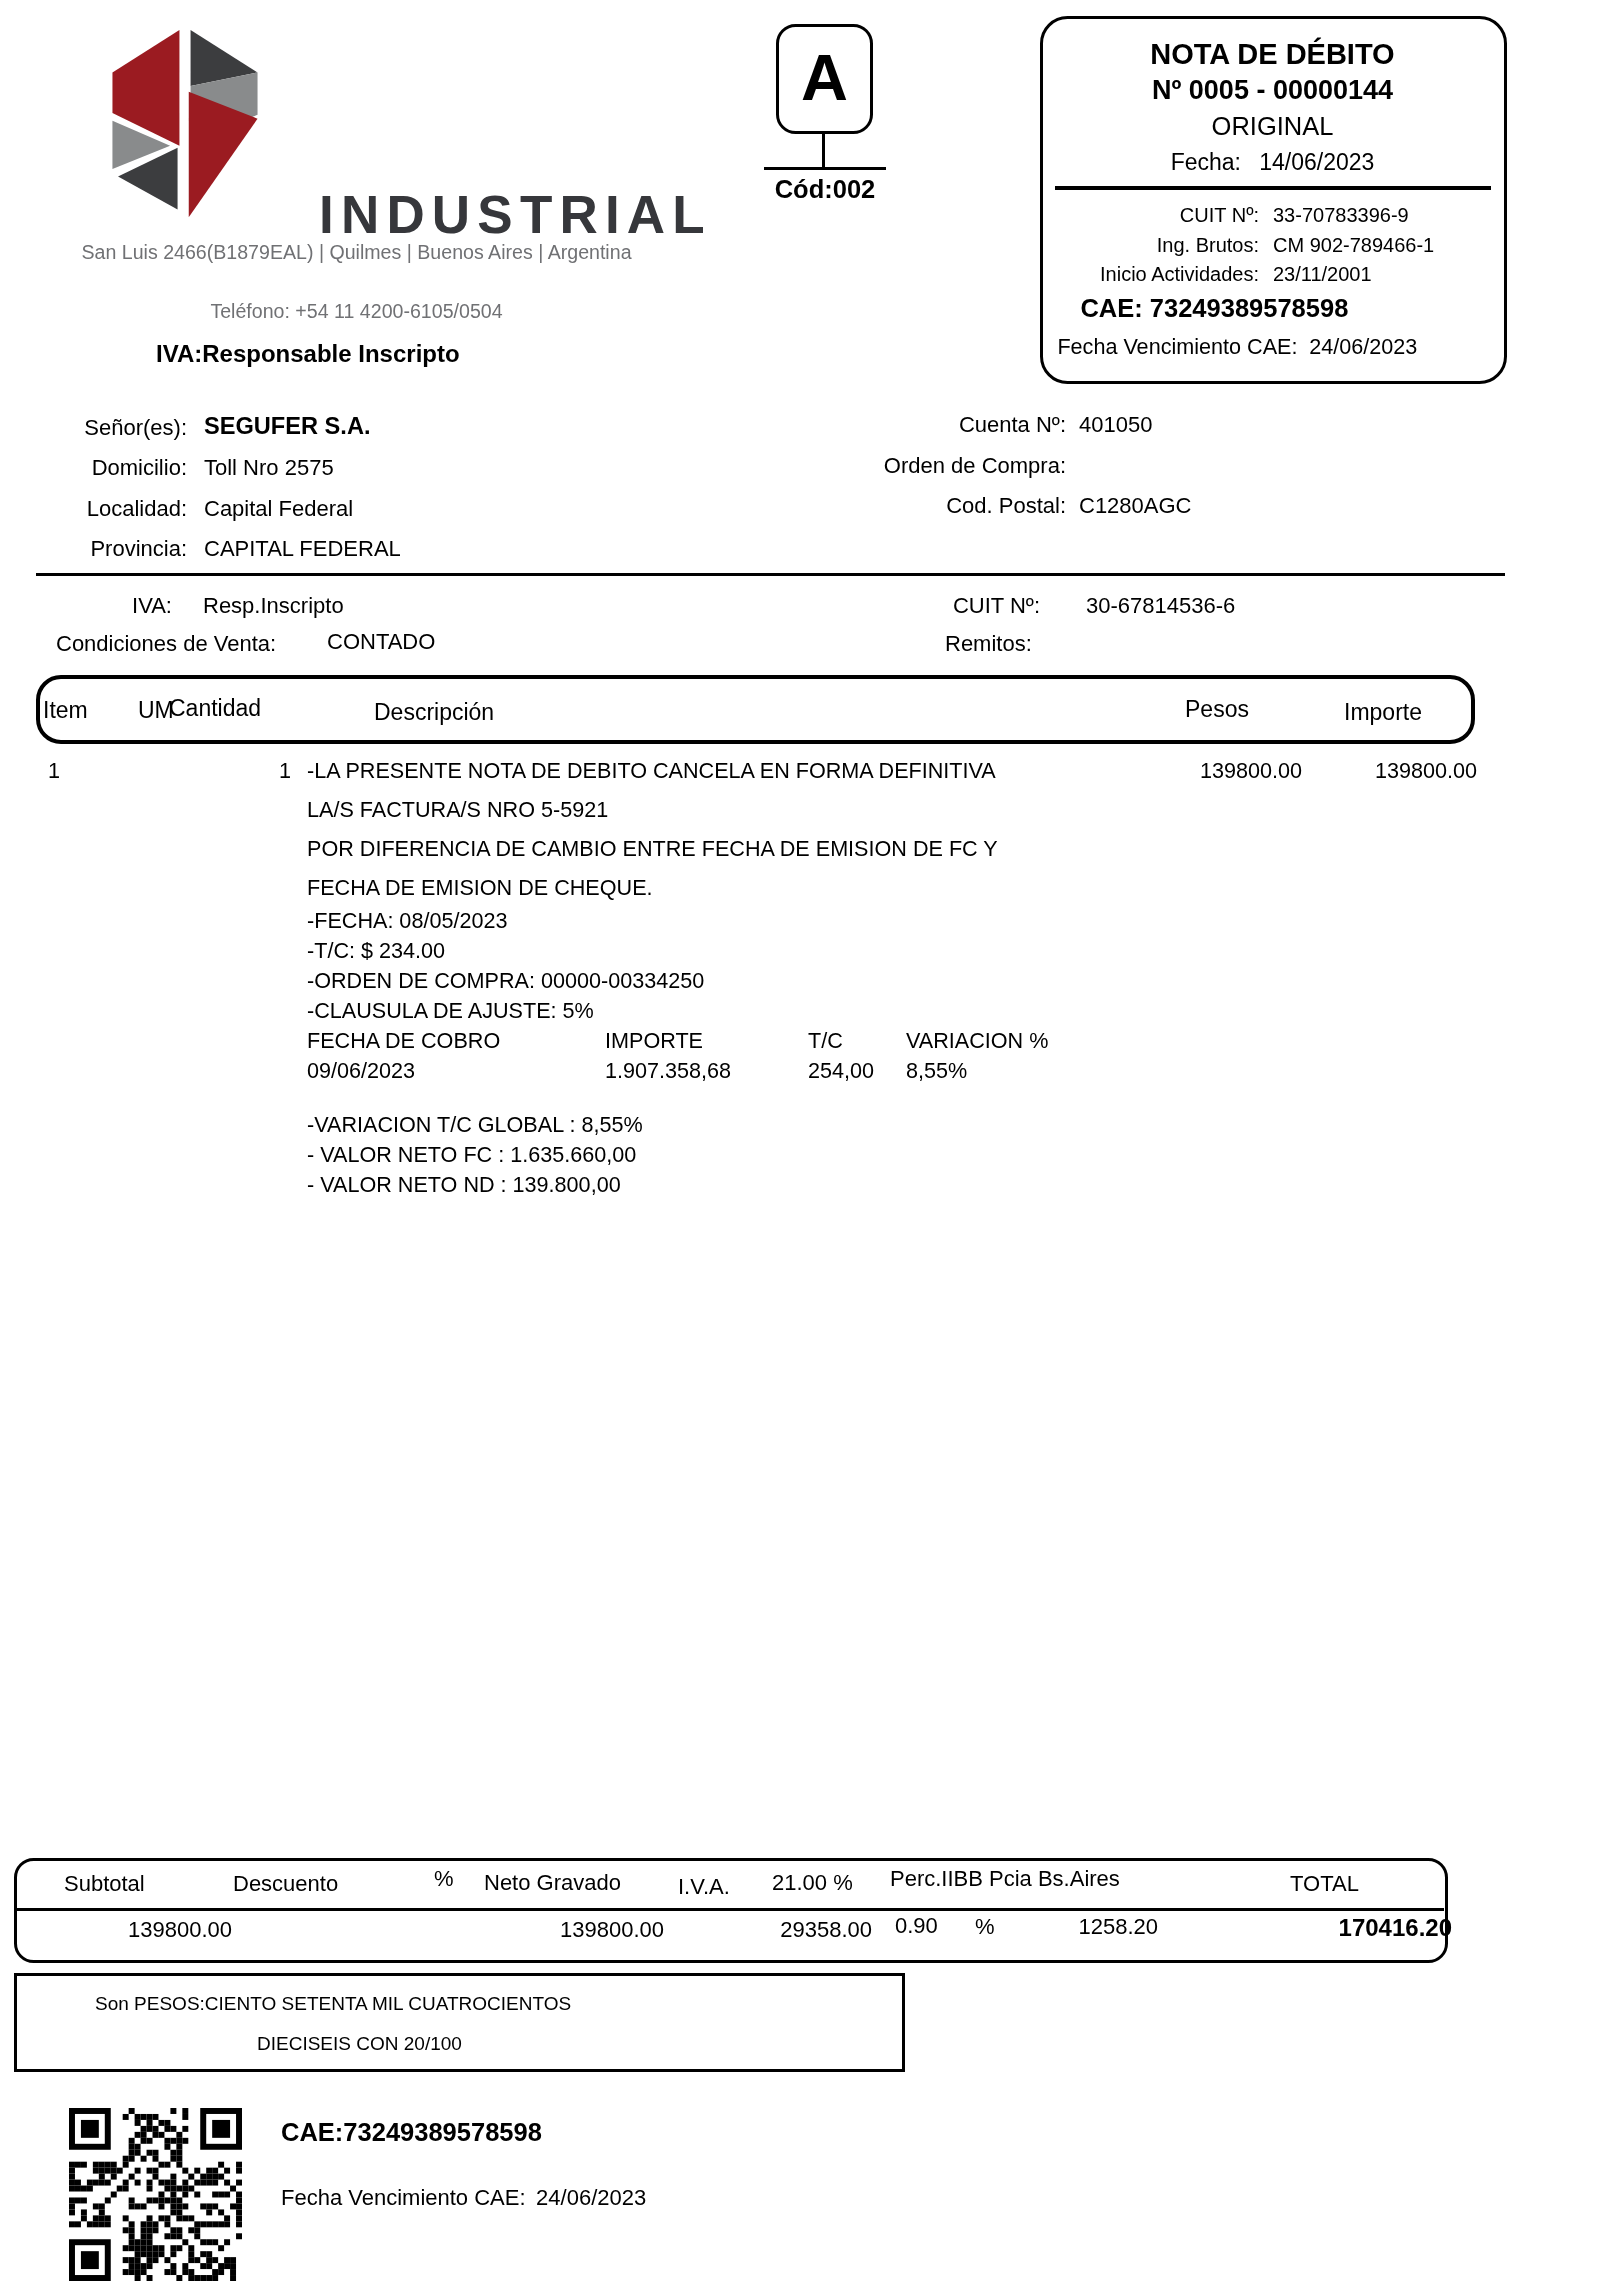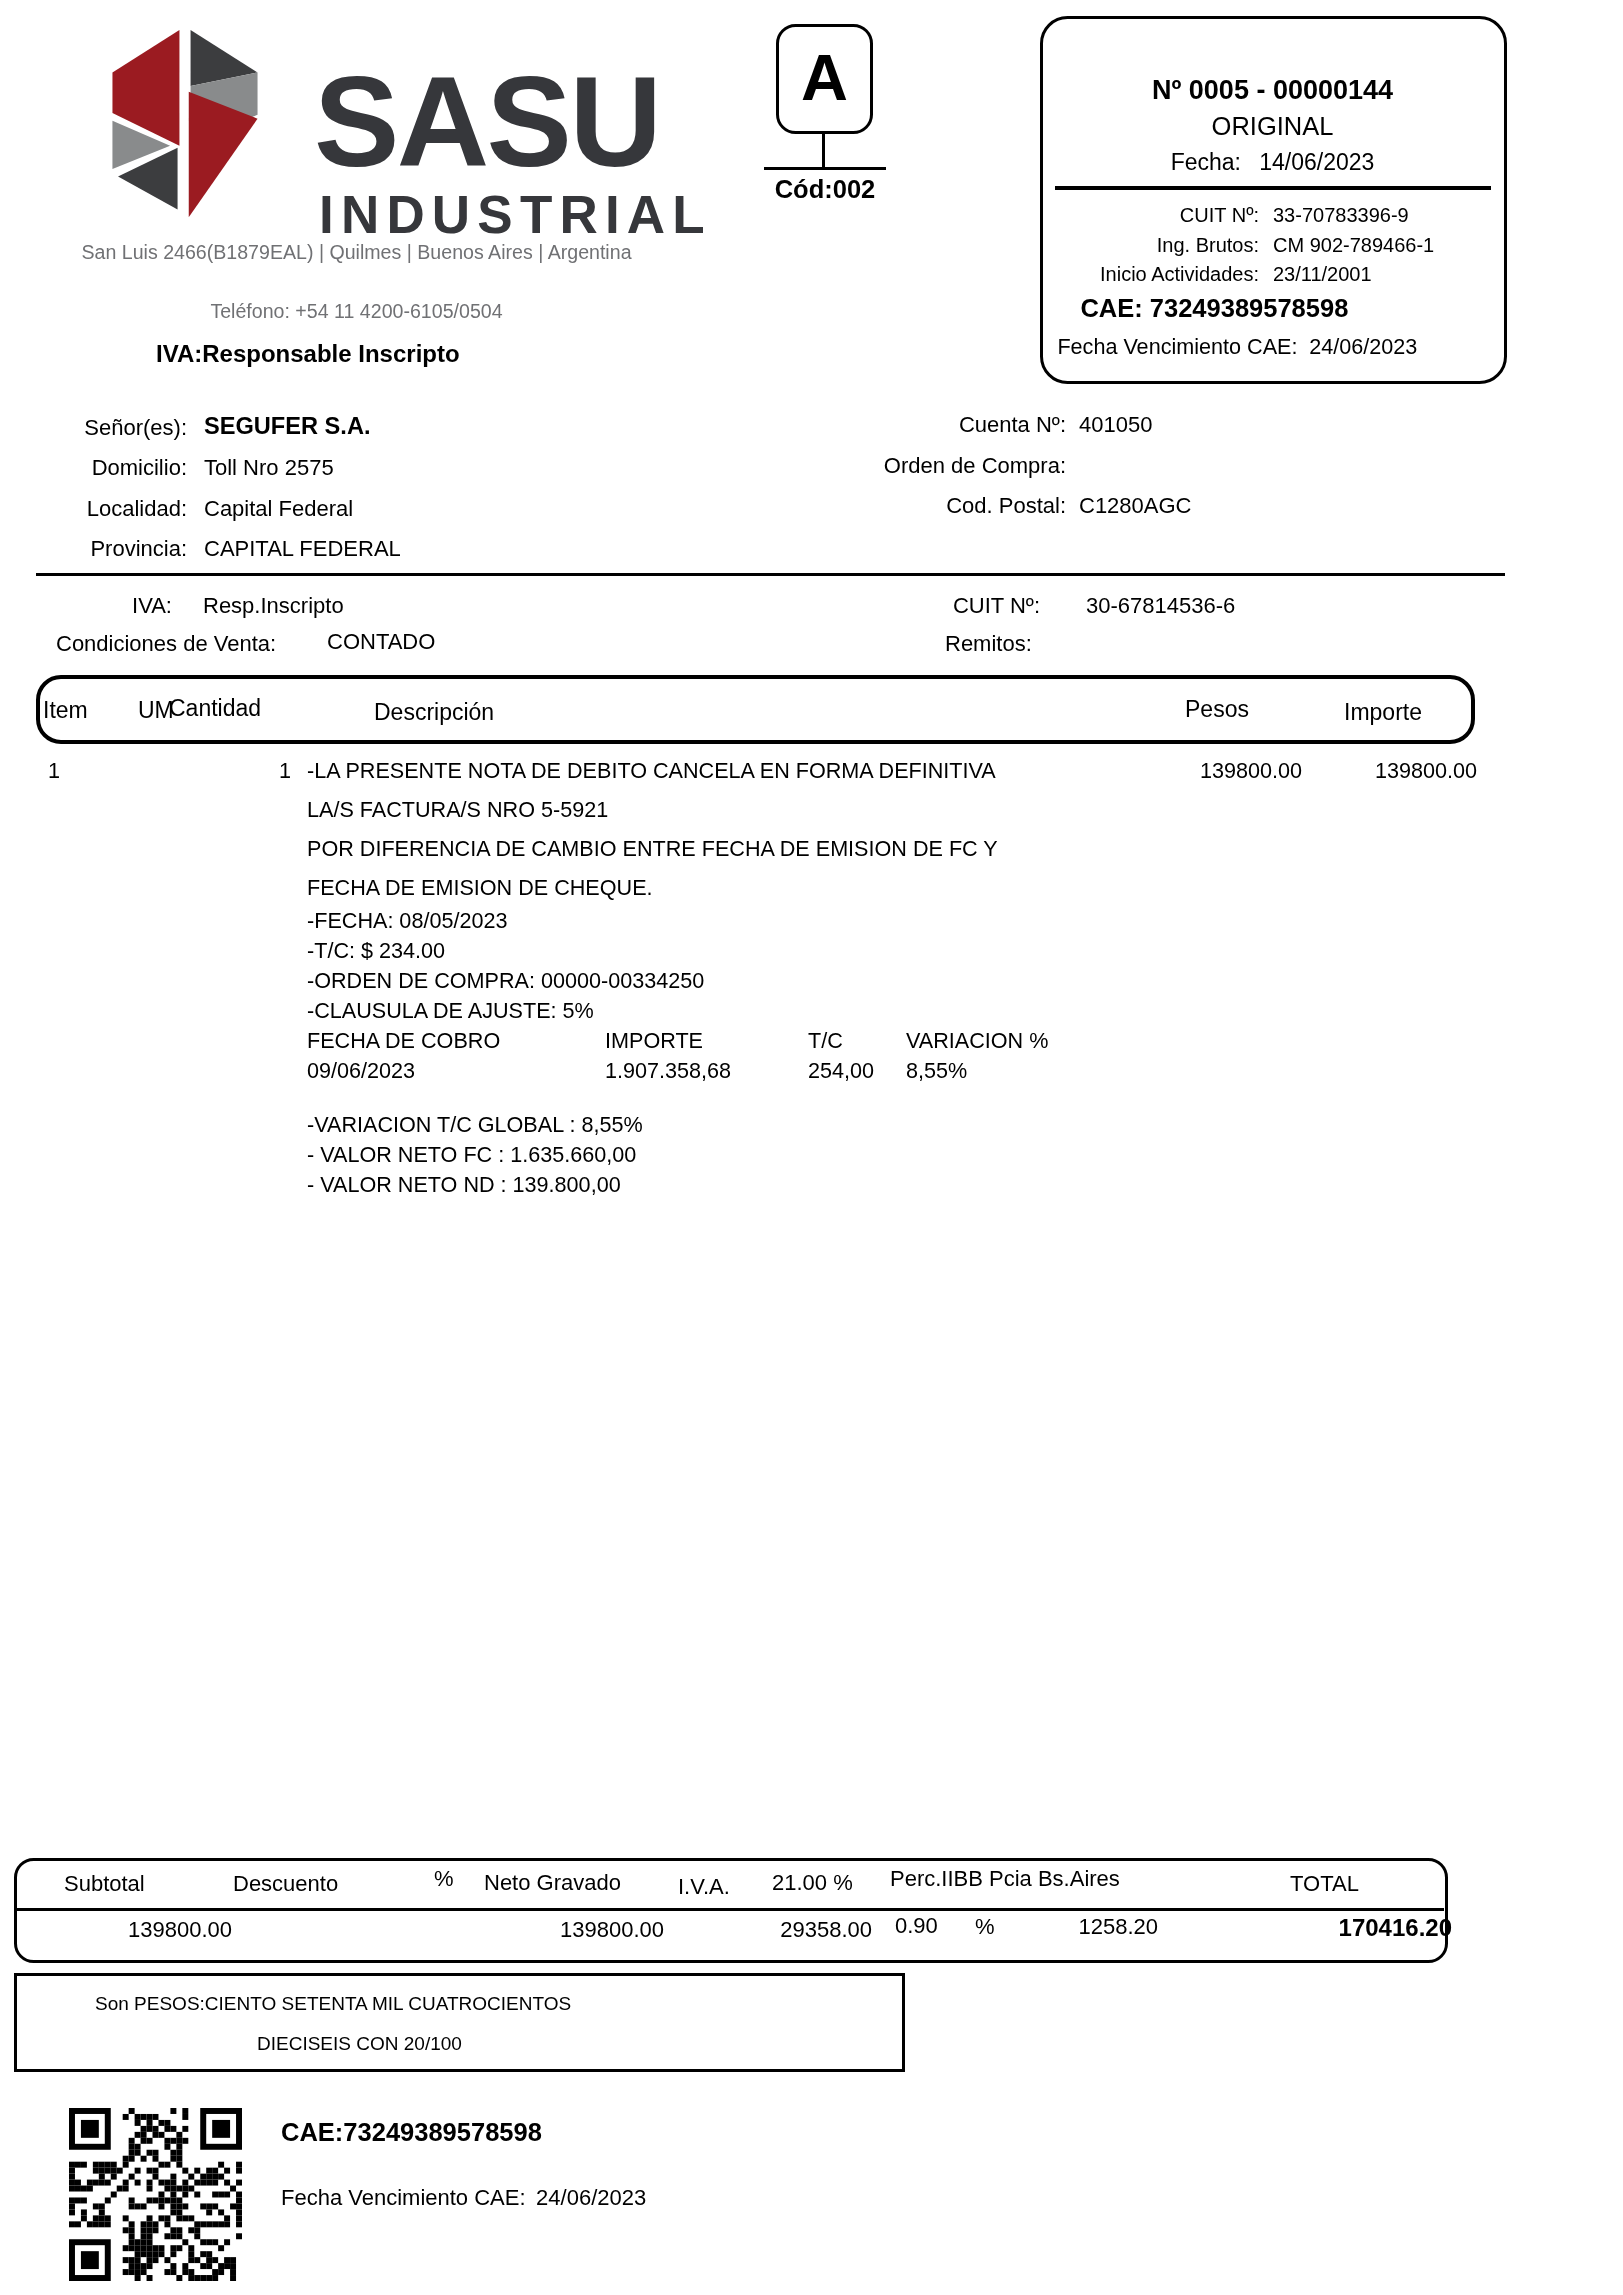--- a/index.html
+++ b/index.html
@@ -58,35 +58,35 @@
 
 <div class="abs" style="left:0;top:0;width:720px;height:379px;">
   <svg class="abs" style="left:92px;top:27.5px;" width="186" height="193" viewBox="0 0 100 100" preserveAspectRatio="none">
     <polygon points="47,1 11,23 11,44 47,61" fill="#9b1b21"></polygon>
     <polygon points="53,1 89,23 53,30" fill="#3c3d3f"></polygon>
     <polygon points="89,23 89,45 53,58 53,30" fill="#898b8c"></polygon>
     <polygon points="52,33 89,47 52,98" fill="#9b1b21"></polygon>
     <polygon points="11,48 42,61 11,73" fill="#898b8c"></polygon>
     <polygon points="14,77 46,62 46,94" fill="#3c3d3f"></polygon>
   </svg>
-  <div class="abs sasu-name" style="left:314px;top:58px;">SASU</div>
   <div class="abs industrial-name" style="left:319px;top:188px;">INDUSTRIAL</div>
   <div class="abs addr1 gray center" style="left:39px;top:241px;width:635px;">San Luis 2466(B1879EAL)  | Quilmes | Buenos Aires | Argentina</div>
   <div class="abs addr3 gray center" style="left:39px;top:300px;width:635px;">Teléfono: +54 11 4200-6105/0504</div>
   <div class="abs iva-status" style="left:156px;top:340px;">IVA:Responsable Inscripto</div>
 </div>
 
 <div class="box a-box" style="left:776px;top:23.6px;width:97px;height:110px;">
   <div class="a-letter">A</div>
 </div>
 <div class="line" style="left:822px;top:133px;width:3.3px;height:35px;"></div>
 <div class="line" style="left:764px;top:167px;width:122px;height:3.3px;"></div>
 <div class="abs cod-label center" style="left:763px;top:175px;width:124px;">Cód:002</div>
 
 <div class="box inv-box" style="left:1040px;top:16.4px;width:467px;height:368px;">
+  <div class="abs inv-title center" style="left:0;top:18.3px;width:459px;">NOTA DE DÉBITO</div>
   <div class="abs inv-number center" style="left:0;top:56px;width:459px;">Nº 0005  - 00000144</div>
   <div class="abs inv-copy center" style="left:0;top:93px;width:459px;">ORIGINAL</div>
   <div class="abs inv-fecha center" style="left:0;top:130px;width:459px;">
     <span>Fecha:</span><span style="margin-left:18.3px;">14/06/2023</span>
   </div>
   <div class="line" style="left:11.8px;top:167px;width:436px;height:3.3px;"></div>
   <div class="abs inv-row" style="left:0;top:185px;width:459px;">
     <span class="abs right" style="left:0;top:0;width:216px;">CUIT Nº:</span>
     <span class="abs" style="left:230px;top:0;">33-70783396-9</span>
   </div>

